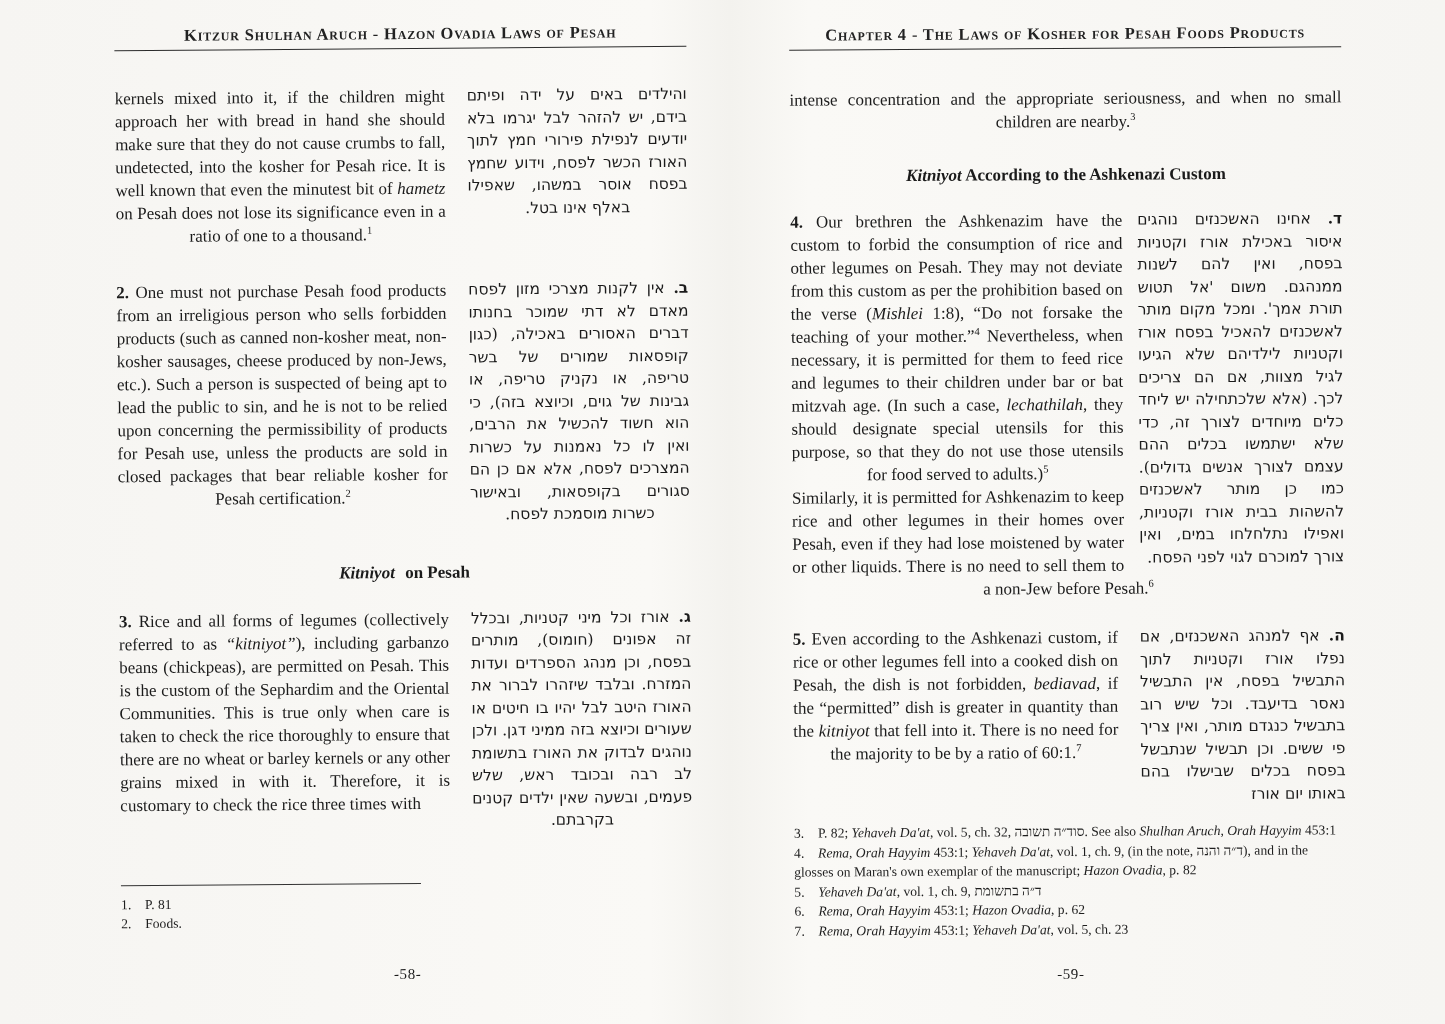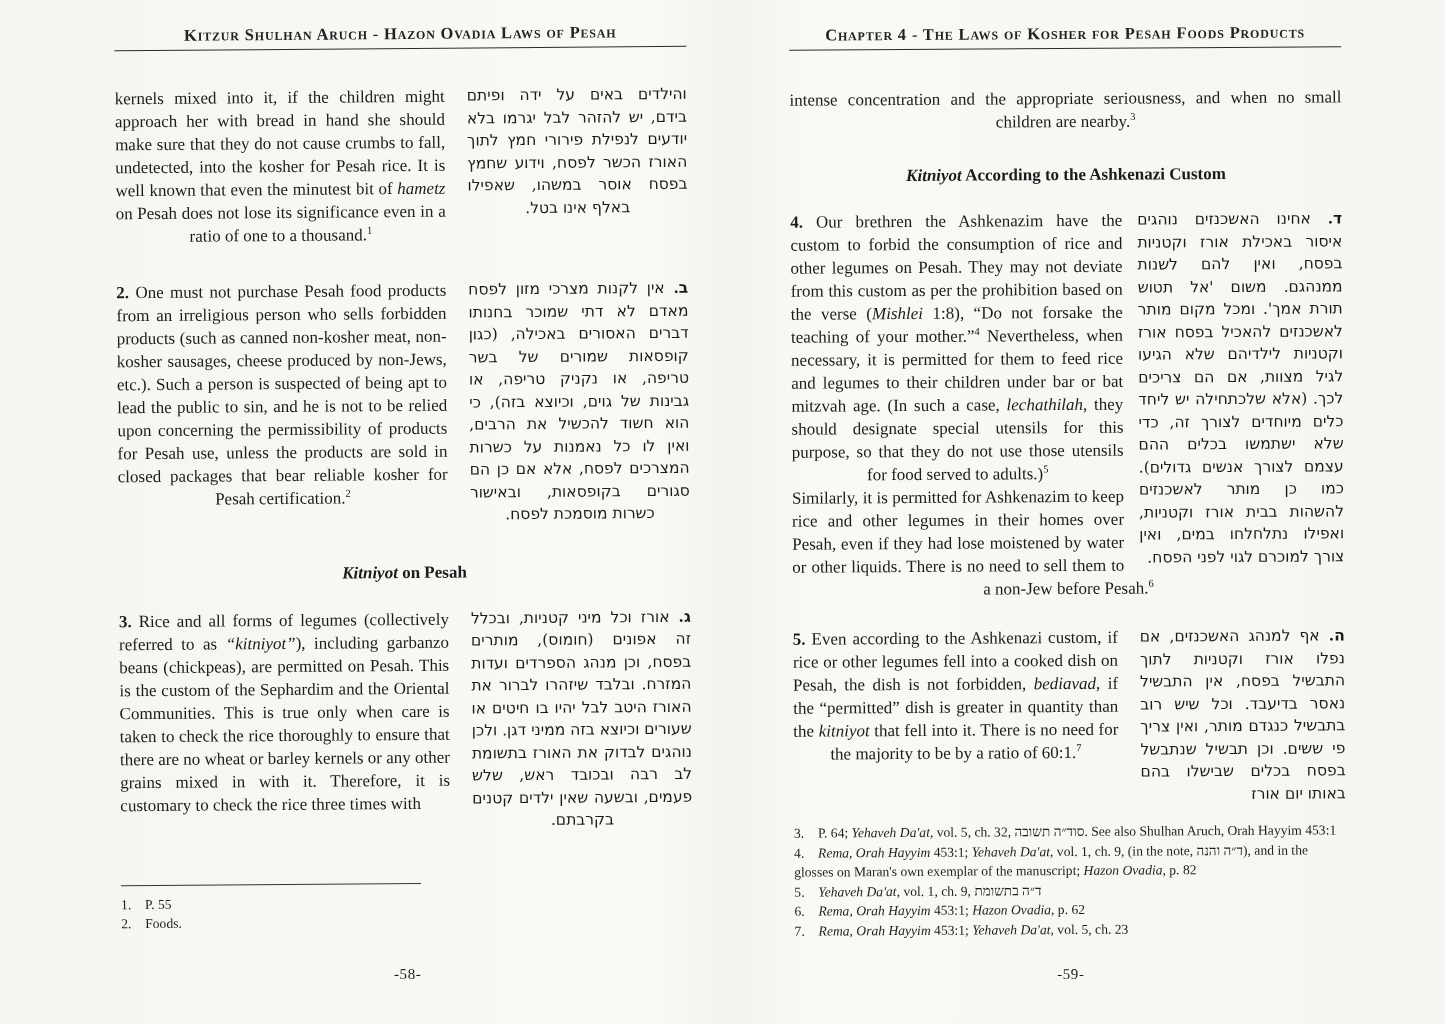--- a/index.html
+++ b/index.html
@@ -68,31 +68,31 @@
   <div class="row mt-row1">
     <div class="col-en para center-last"><span>kernels mixed into it, if the children might approach her with bread in hand she should make sure that they do not cause crumbs to fall, undetected, into the kosher for Pesah rice. It is well known that even the minutest bit of </span><span style="font-style: italic;">hametz</span><span> on Pesah does not lose its significance even in a ratio of one to a thousand.</span><sup>1</sup></div>
     <div class="col-he he center-last"><span>והילדים באים על ידה ופיתם בידם, יש להזהר לבל יגרמו בלא יודעים לנפילת פירורי חמץ לתוך האורז הכשר לפסח, וידוע שחמץ בפסח אוסר במשהו, שאפילו באלף אינו בטל.</span></div>
   </div>
 
   <div class="row mt-row2">
     <div class="col-en para center-last"><span style="font-weight: bold;">2.</span><span> One must not purchase Pesah food products from an irreligious person who sells forbidden products (such as canned non-kosher meat, non-kosher sausages, cheese produced by non-Jews, etc.). Such a person is suspected of being apt to lead the public to sin, and he is not to be relied upon concerning the permissibility of products for Pesah use, unless the products are sold in closed packages that bear reliable kosher for Pesah certification.</span><sup>2</sup></div>
     <div class="col-he he center-last"><span style="font-weight: bold;">ב.</span><span> אין לקנות מצרכי מזון לפסח מאדם לא דתי שמוכר בחנותו דברים האסורים באכילה, (כגון קופסאות שמורים של בשר טריפה, או נקניק טריפה, או גבינות של גוים, וכיוצא בזה), כי הוא חשוד להכשיל את הרבים, ואין לו כל נאמנות על כשרות המצרכים לפסח, אלא אם כן הם סגורים בקופסאות, ובאישור כשרות מוסמכת לפסח.</span></div>
   </div>
 
-  <h3 class="section-heading lp-heading"><span style="font-style: italic; font-weight: bold;">Kitniyot</span><span style="font-weight: bold;"> on Pesah</span></h3>
+  <h3 class="section-heading lp-heading"><span style="font-style: italic; font-weight: bold;">Kitniyot</span><span style="font-weight: bold; padding-left: 6px;"> on Pesah</span></h3>
 
   <div class="row mt-row3">
     <div class="col-en para"><span style="font-weight: bold;">3.</span><span> Rice and all forms of legumes (collectively referred to as </span><span style="font-style: italic;">“kitniyot”</span><span>), including garbanzo beans (chickpeas), are permitted on Pesah. This is the custom of the Sephardim and the Oriental Communities. This is true only when care is taken to check the rice thoroughly to ensure that there are no wheat or barley kernels or any other grains mixed in with it. Therefore, it is customary to check the rice three times with</span></div>
     <div class="col-he he center-last"><span style="font-weight: bold;">ג.</span><span> אורז וכל מיני קטניות, ובכלל זה אפונים (חומוס), מותרים בפסח, וכן מנהג הספרדים ועדות המזרח. ובלבד שיזהרו לברור את האורז היטב לבל יהיו בו חיטים או שעורים וכיוצא בזה ממיני דגן. ולכן נוהגים לבדוק את האורז בתשומת לב רבה ובכובד ראש, שלש פעמים, ובשעה שאין ילדים קטנים בקרבתם.</span></div>
   </div>
 
   <div class="footnotes fn-left">
     <div class="fn-rule"></div>
     <div class="fn">
-      <span class="fn-num">1.</span><span><span>P. 55</span></span>
+      <span class="fn-num">1.</span><span><span>P. 81</span></span>
     </div>
     <div class="fn">
       <span class="fn-num">2.</span><span><span>Foods.</span></span>
     </div>
   </div>
 
   <div class="page-num">-58-</div>
 </section>
 
 <section class="page page-right">
@@ -110,21 +110,21 @@
     <div class="para center-last"><span>Similarly, it is permitted for Ashkenazim to keep rice and other legumes in their homes over Pesah, even if they had lose moistened by water or other liquids. There is no need to sell them to a non-Jew before Pesah.</span><sup>6</sup></div>
   </div>
 
   <div class="row mt-row5">
     <div class="col-en-right para center-last"><span style="font-weight: bold;">5.</span><span> Even according to the Ashkenazi custom, if rice or other legumes fell into a cooked dish on Pesah, the dish is not forbidden, </span><span style="font-style: italic;">bediavad</span><span>, if the “permitted” dish is greater in quantity than the </span><span style="font-style: italic;">kitniyot</span><span> that fell into it. There is no need for the majority to be by a ratio of 60:1.</span><sup>7</sup></div>
     <div class="col-he-fixed he"><span style="font-weight: bold;">ה.</span><span> אף למנהג האשכנזים, אם נפלו אורז וקטניות לתוך התבשיל בפסח, אין התבשיל נאסר בדיעבד. וכל שיש רוב בתבשיל כנגדם מותר, ואין צריך פי ששים. וכן תבשיל שנתבשל בפסח בכלים שבישלו בהם באותו יום אורז</span></div>
   </div>
 
   <div class="footnotes fn-right">
     <div class="fn">
-      <span class="fn-num">3.</span><span><span>P. 64; </span><span style="font-style: italic;">Yehaveh Da'at</span><span>, vol. 5, ch. 32, סוד״ה תשובה. See also </span><span style="">Shulhan Aruch, Orah Hayyim</span><span> 453:1</span></span>
+      <span class="fn-num">3.</span><span><span>P. 82; </span><span style="font-style: italic;">Yehaveh Da'at</span><span>, vol. 5, ch. 32, סוד״ה תשובה. See also </span><span style="font-style: italic;">Shulhan Aruch, Orah Hayyim</span><span> 453:1</span></span>
     </div>
     <div class="fn">
       <span class="fn-num">4.</span><span><span style="font-style: italic;">Rema, Orah Hayyim</span><span> 453:1; </span><span style="font-style: italic;">Yehaveh Da'at</span><span>, vol. 1, ch. 9, (in the note, ד״ה והנה), and in the glosses on Maran's own exemplar of the manuscript; </span><span style="font-style: italic;">Hazon Ovadia</span><span>, p. 82</span></span>
     </div>
     <div class="fn">
       <span class="fn-num">5.</span><span><span style="font-style: italic;">Yehaveh Da'at</span><span>, vol. 1, ch. 9, ד״ה בתשומת</span></span>
     </div>
     <div class="fn">
       <span class="fn-num">6.</span><span><span style="font-style: italic;">Rema, Orah Hayyim</span><span> 453:1; </span><span style="font-style: italic;">Hazon Ovadia</span><span>, p. 62</span></span>
     </div>

